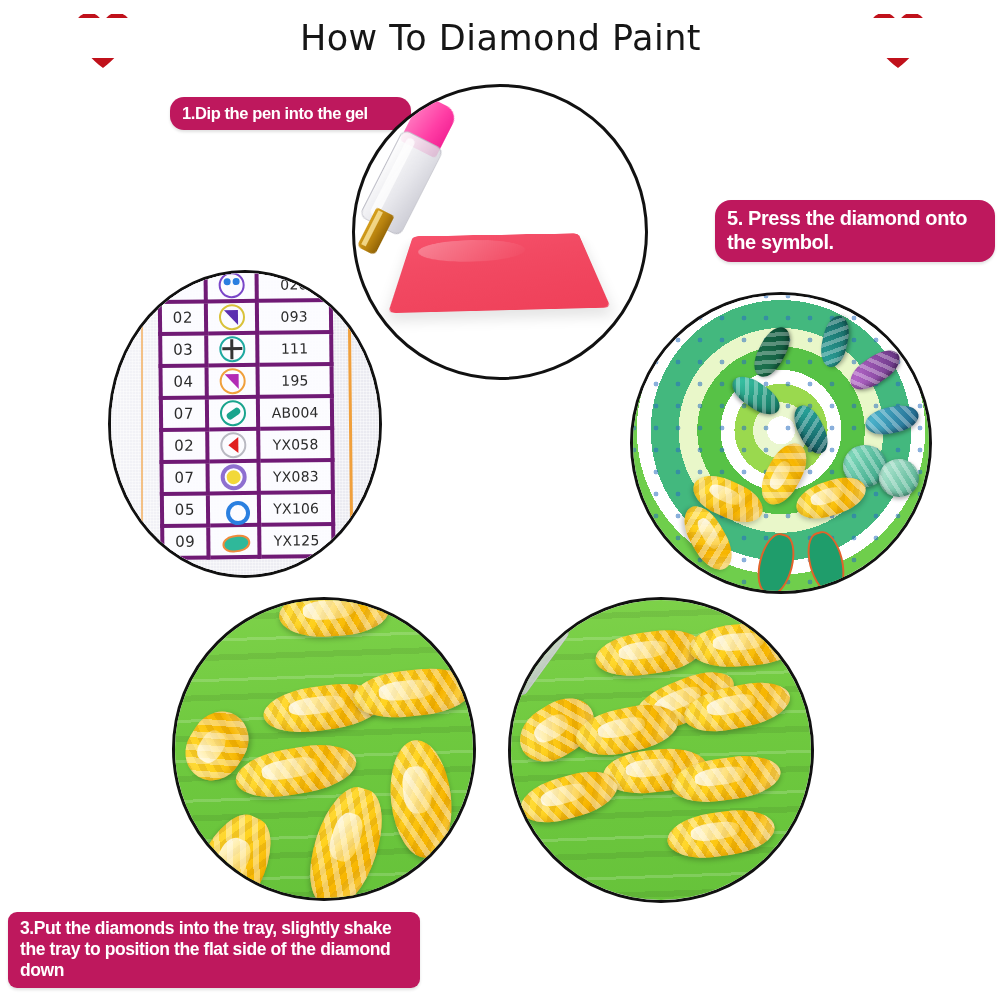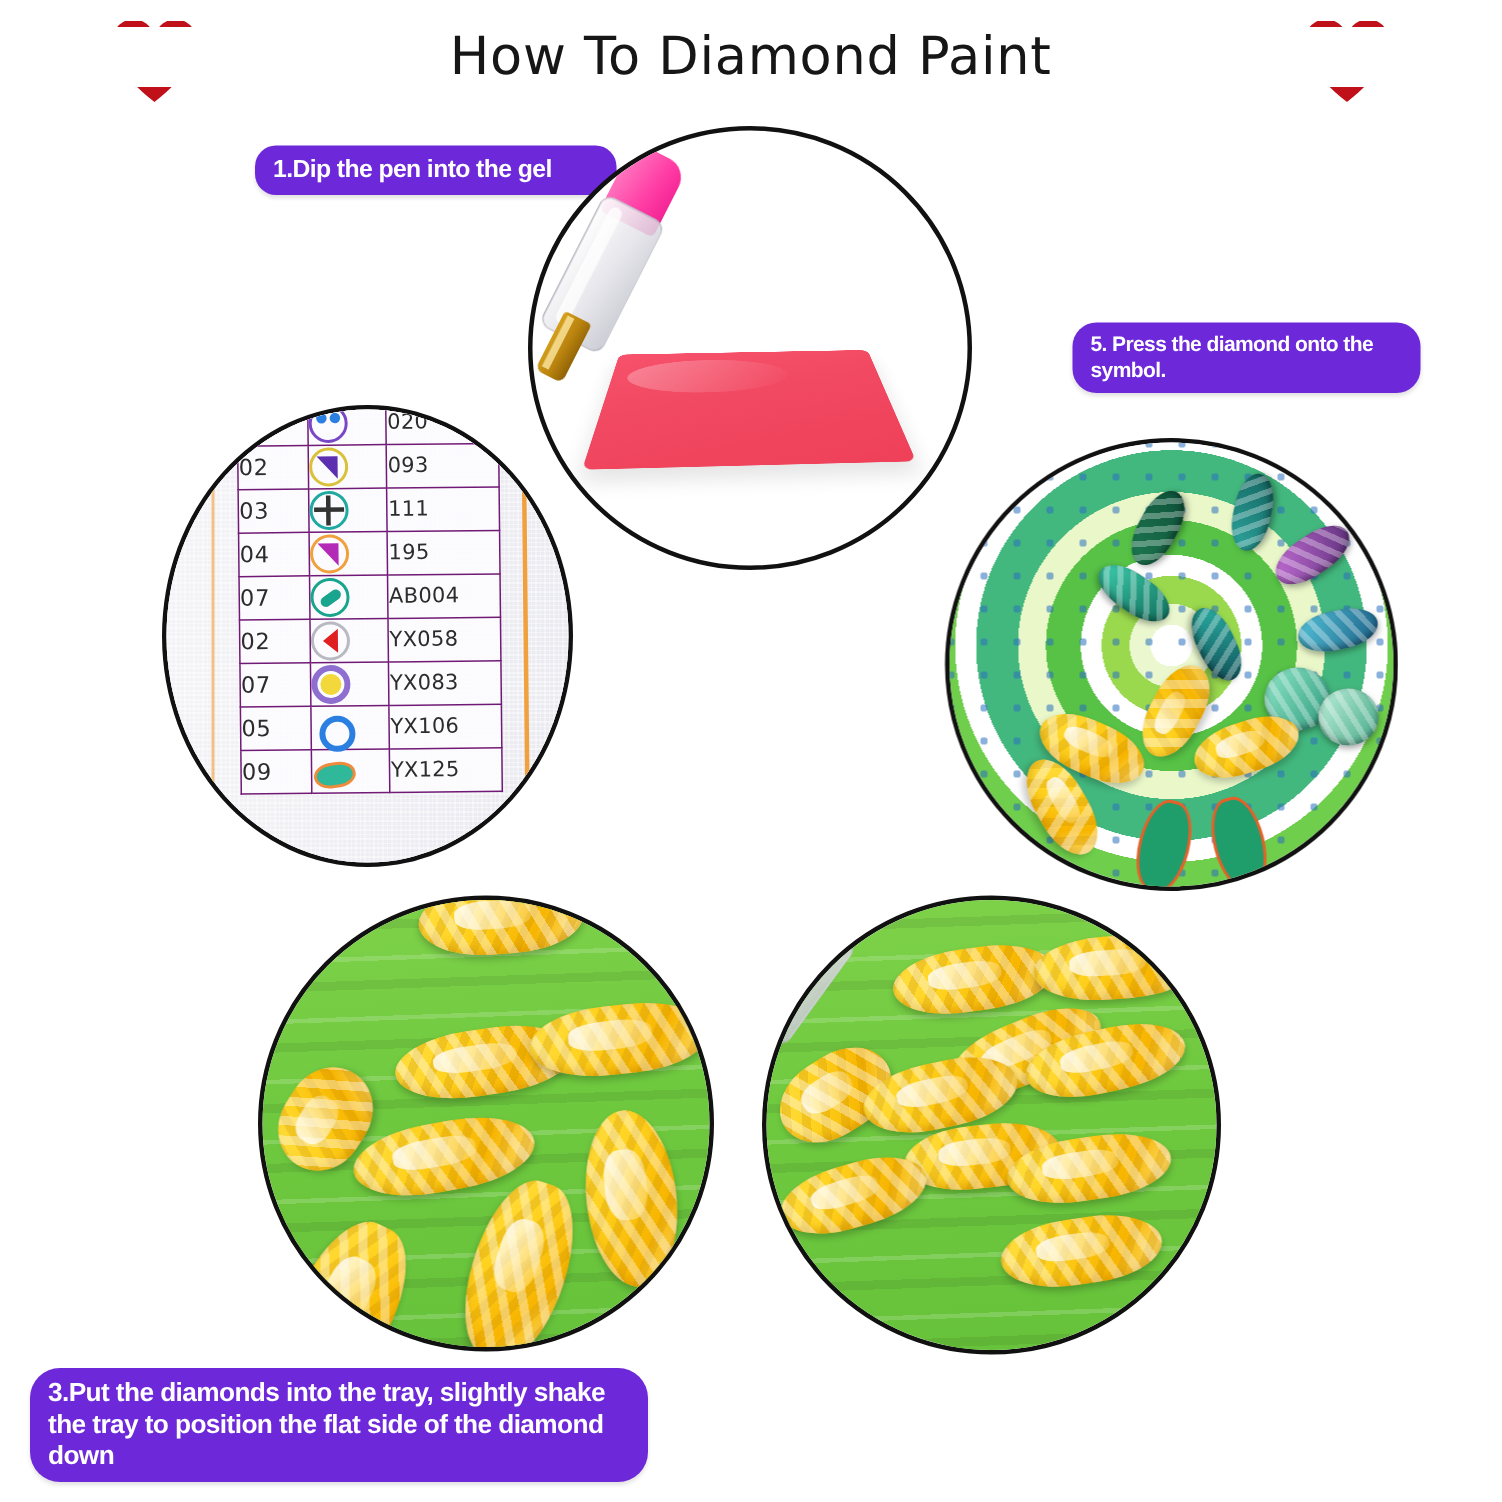--- a/index.html
+++ b/index.html
@@ -21,31 +21,31 @@
   .title{
     position:absolute;left:0;top:18px;width:1001px;text-align:center;
     font-family:"DejaVu Sans",sans-serif;
     font-size:35px;font-weight:400;color:#161616;letter-spacing:.5px;
     background:#fff;
   }
   .title-wrap{position:absolute;left:286px;top:16px;width:430px;height:46px;background:#fff;}
 
   
   .pill{
-    position:absolute;background:#6d28d9;color:#fff;border-radius:12px;
+    position:absolute;background:#be185d;color:#fff;border-radius:12px;
     font-family:"Liberation Sans",sans-serif;
     font-weight:bold;font-size:17px;line-height:1.16;
     padding:6px 12px 7px 12px;box-sizing:border-box;
     letter-spacing:-.4px;
     box-shadow:0 2px 3px rgba(0,0,0,.12);
   }
   #label-1{left:170px;top:97px;width:241px;border-radius:14px;font-size:16.5px;padding-top:7px;}
   #label-2{left:8px;top:198px;width:288px;border-radius:16px;}
-  #label-5{left:715px;top:215px;width:232px;border-radius:16px;font-size:14px;line-height:1.22;}
-  #label-3{left:8px;top:912px;width:412px;border-radius:20px;font-size:17.5px;line-height:1.2;margin-left:12px;}
+  #label-5{left:715px;top:200px;width:280px;border-radius:16px;font-size:20px;line-height:1.22;}
+  #label-3{left:8px;top:912px;width:412px;border-radius:9px;font-size:17.5px;line-height:1.2;}
   #label-4{left:568px;top:920px;width:400px;border-radius:16px;font-size:17.5px;line-height:1.2;}
 
   
   .circ{position:absolute;border-radius:50%;border:3px solid #111;overflow:hidden;background:#fff;}
   #circle-step1{left:352px;top:84px;width:290px;height:290px;}
   #circle-step2{left:108px;top:270px;width:268px;height:302px;border-radius:50%;}
   #circle-step5{left:630px;top:292px;width:296px;height:296px;}
   #circle-step3{left:172px;top:597px;width:298px;height:298px;}
   #circle-step4{left:508px;top:597px;width:300px;height:300px;}
 
@@ -74,21 +74,21 @@
 
   
   .chart-sheet{position:absolute;left:-6px;top:-6px;right:-6px;bottom:-6px;
     background:linear-gradient(100deg,#f4f4f8,#e9e9f0);}
   .chart-texture{position:absolute;inset:0;
     background-image:repeating-linear-gradient(0deg,rgba(255,255,255,.45) 0 1px,rgba(0,0,0,0) 1px 3px),
                      repeating-linear-gradient(90deg,rgba(255,255,255,.4) 0 1px,rgba(0,0,0,0) 1px 3px);}
   .chart-tbl{position:absolute;left:48px;top:-6px;width:175px;border-collapse:collapse;
     font-family:"DejaVu Sans",sans-serif;font-size:14px;color:#2c2c2c;background:rgba(252,252,255,.93);
     transform:rotate(-.6deg);}
-  .chart-tbl td{border:1px solid #701a75;height:28px;text-align:left;vertical-align:middle;padding:0;}
+  .chart-tbl td{border:4px solid #701a75;height:28px;text-align:center;vertical-align:middle;padding:0;}
   .chart-tbl td.num{width:46px;font-size:15px;letter-spacing:.5px;}
   .chart-tbl td.sym{width:52px;}
   .chart-tbl td.code{width:74px;font-size:14px;letter-spacing:.2px;}
   .orange-line{position:absolute;left:238px;top:0;width:3px;height:302px;background:#f0a03c;transform:rotate(-.6deg);}
   .orange-line2{position:absolute;left:30px;top:0;width:2px;height:302px;background:#f2b368;opacity:.8;}
   .symbol{display:inline-block;width:26px;height:26px;position:relative;vertical-align:middle;}
   .ring{position:absolute;inset:0;border-radius:50%;border:2px solid currentColor;}
   .tri{position:absolute;left:5px;top:6px;width:0;height:0;border-left:14px solid transparent;}
   .plus-h{position:absolute;left:3px;top:11px;width:20px;height:3px;background:#333;}
   .plus-v{position:absolute;left:11px;top:3px;width:3px;height:20px;background:#333;}

